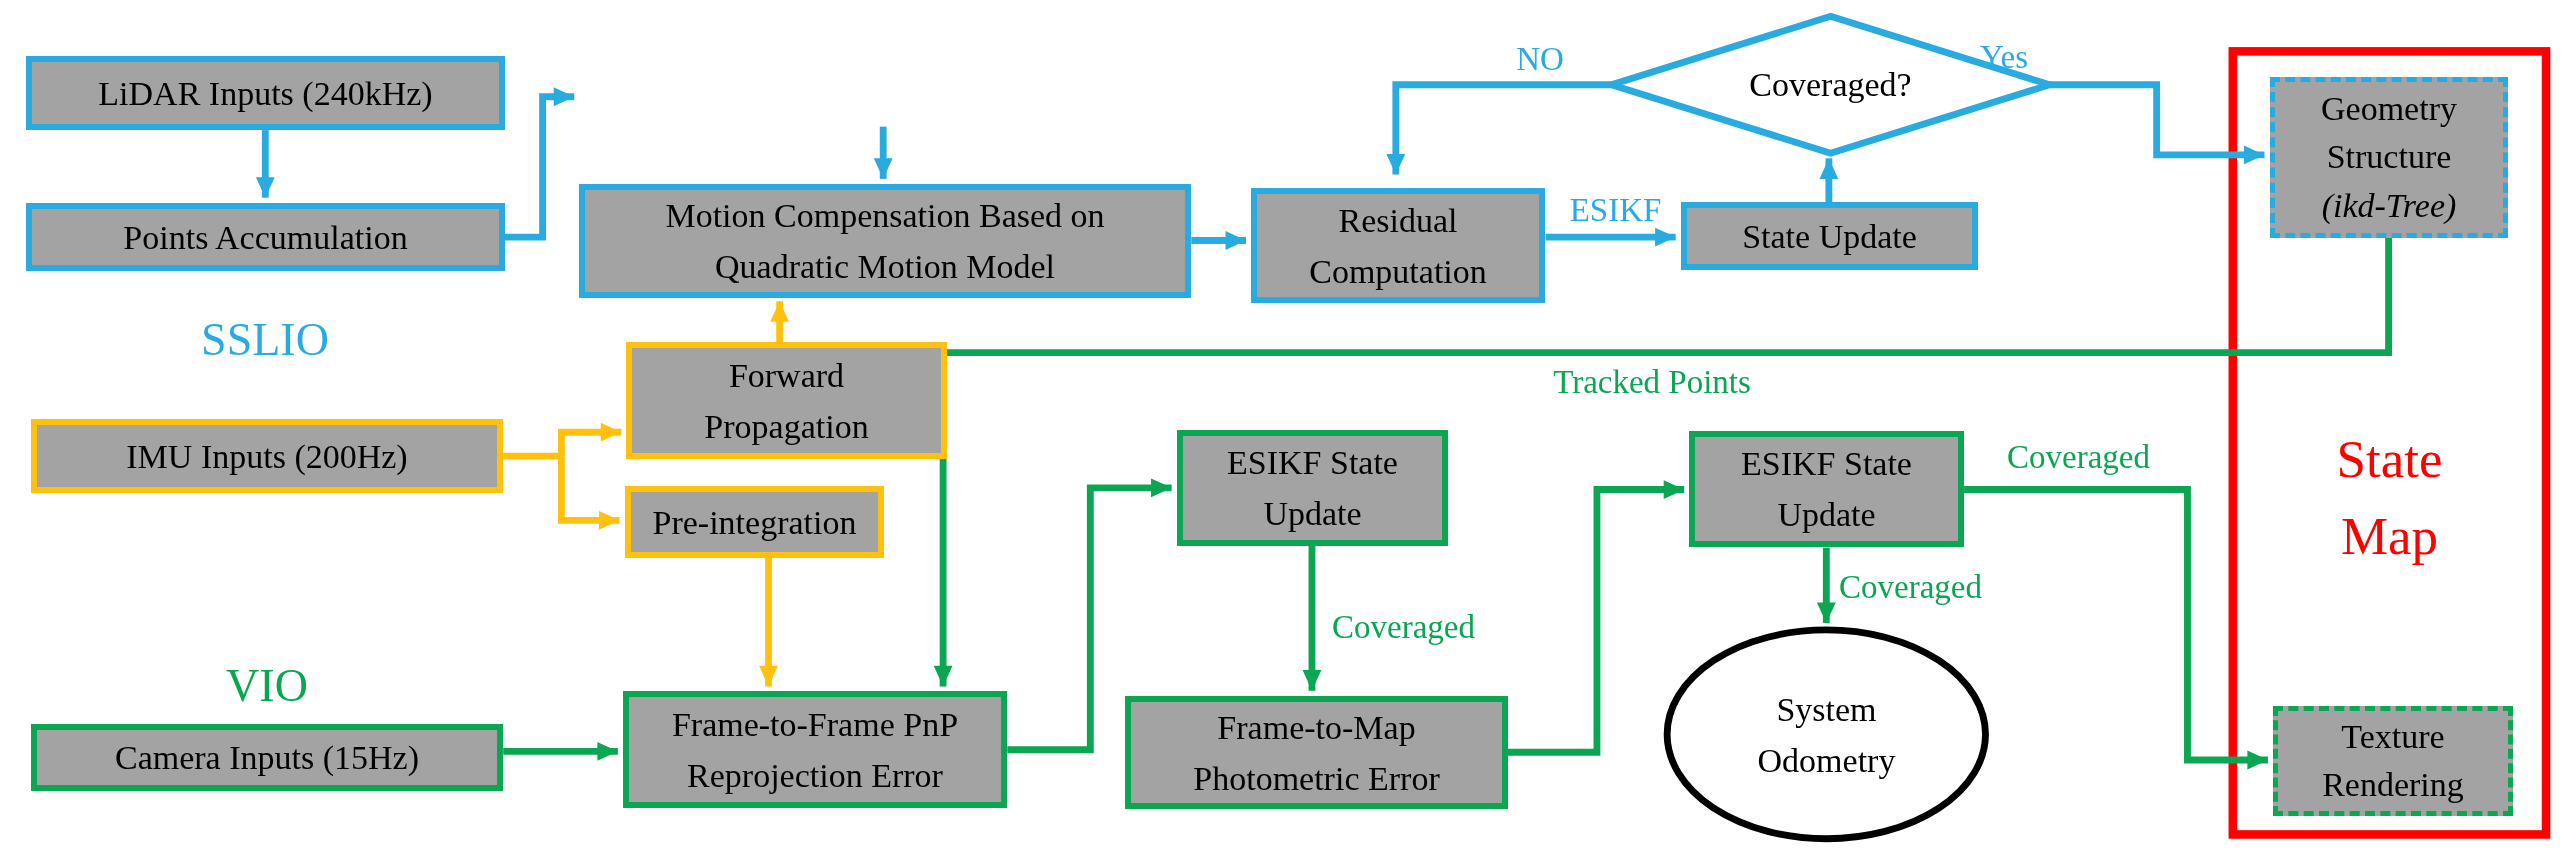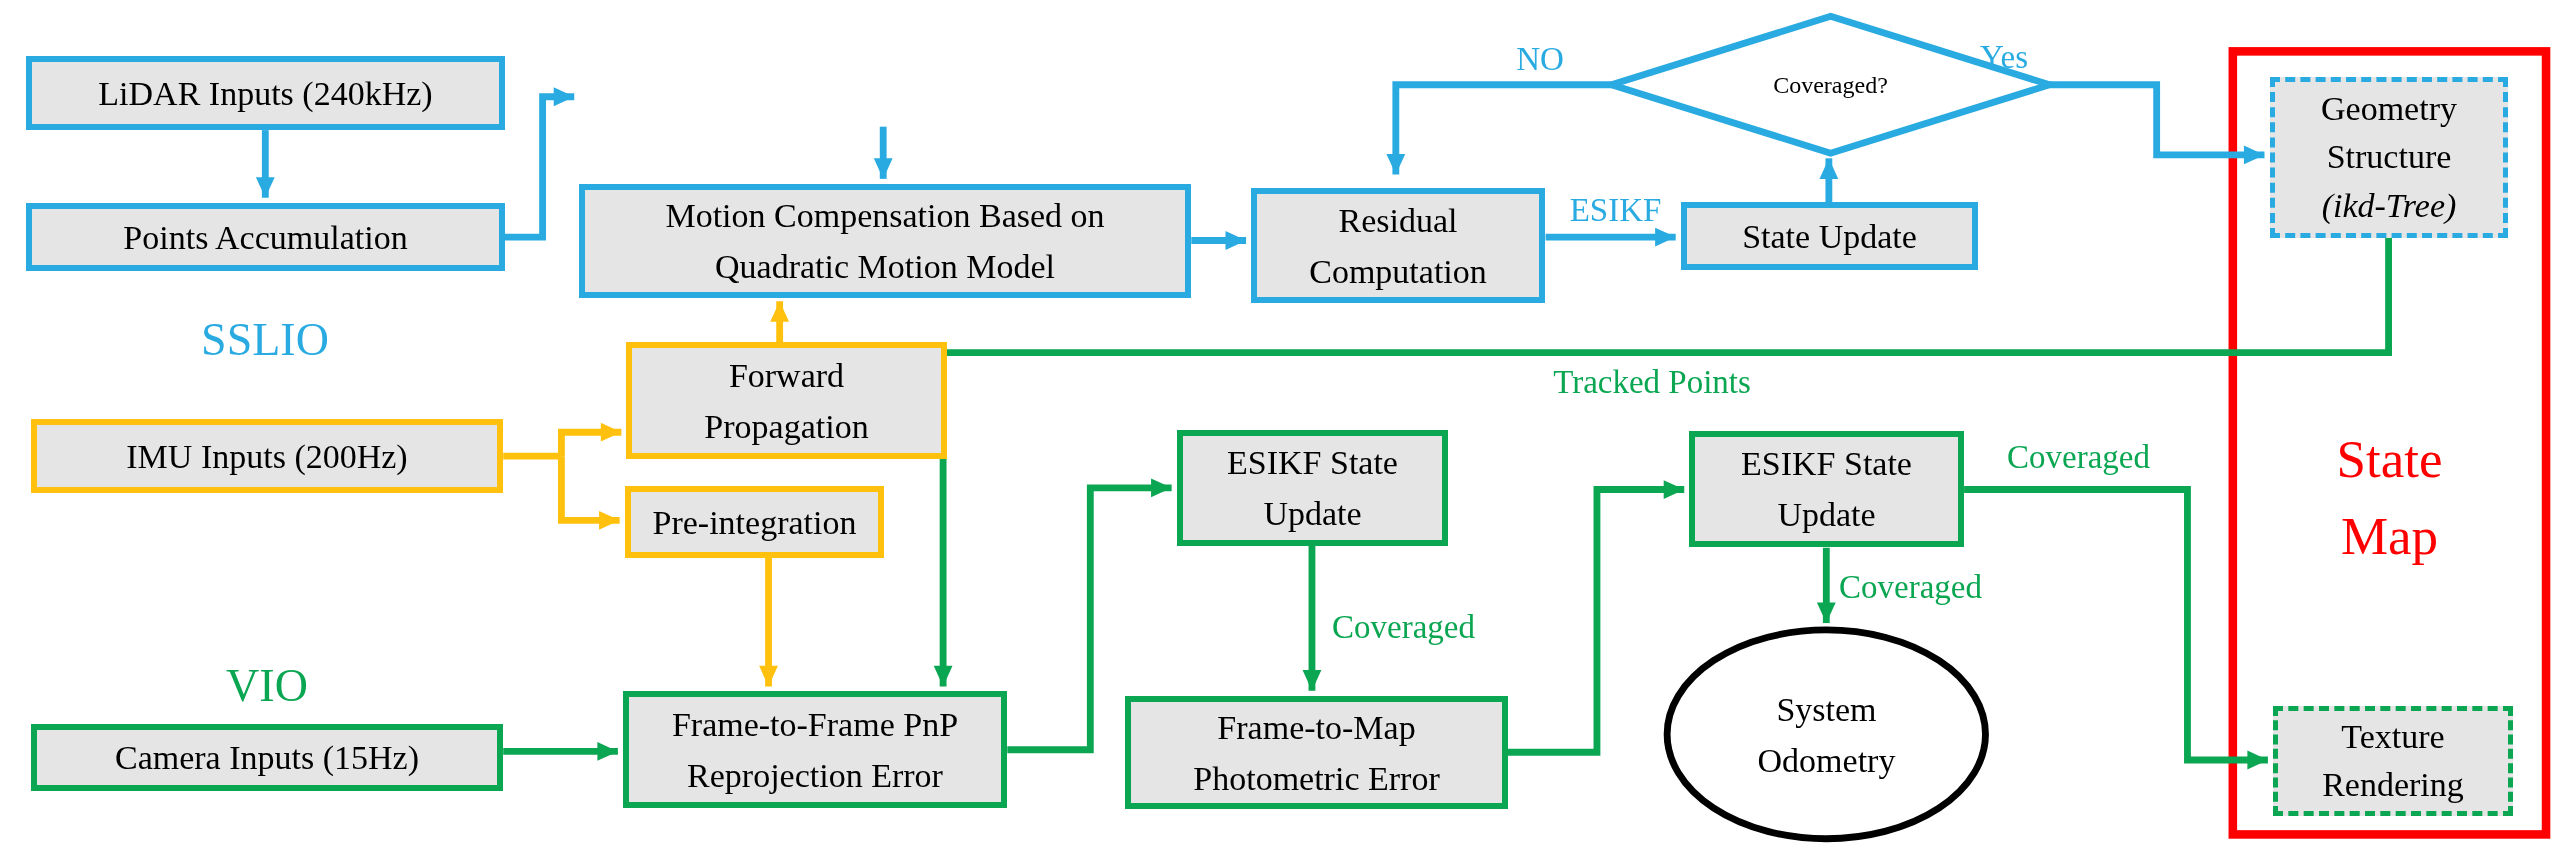--- a/index.html
+++ b/index.html
@@ -9,21 +9,21 @@
     --red:#FF0000;
     --ink:#000000;
   }
   html,body{margin:0;padding:0;background:#ffffff;}
   .canvas{
     position:relative;width:2576px;height:855px;background:#ffffff;overflow:hidden;
     font-family:"Liberation Serif","DejaVu Serif",serif;color:var(--ink);
   }
   .wires{position:absolute;left:0;top:0;z-index:1;}
   .box{
-    position:absolute;z-index:2;box-sizing:border-box;background:#e5e5e5;
+    position:absolute;z-index:2;box-sizing:border-box;background:#a3a3a3;
     display:flex;align-items:center;justify-content:center;text-align:center;
     white-space:pre-line;font-size:34px;line-height:1.5;
   }
   .b-blue{border:6.8px solid var(--blue);}
   .b-yellow{border:6.8px solid var(--yellow);}
   .b-green{border:6.8px solid var(--green);}
   .b-dash-blue{border:5.1px dashed var(--blue);}
   .b-dash-green{border:5.1px dashed var(--green);}
   .tag{
     position:absolute;z-index:3;display:flex;align-items:center;justify-content:center;
@@ -86,21 +86,21 @@
   </svg>
 
   <div class="box b-blue" style="left:26px;top:56px;width:479px;height:74px"><span>LiDAR Inputs (240kHz)</span></div>
   <div class="box b-blue" style="left:26px;top:203px;width:479px;height:68px"><span>Points Accumulation</span></div>
   <div class="box b-blue" style="left:579px;top:184px;width:612px;height:114px"><span>Motion Compensation Based on
 Quadratic Motion Model</span></div>
   <div class="box b-blue" style="left:1251px;top:188px;width:294px;height:115px"><span>Residual
 Computation</span></div>
   <div class="box b-blue" style="left:1681px;top:202px;width:297px;height:68px"><span>State Update</span></div>
 
-  <div class="tag" style="left:1702px;top:62px;width:257px;height:46px;font-size:24px"><span>Coveraged?</span></div>
+  <div class="tag" style="left:1702px;top:62px;width:257px;height:46px;font-size:34px"><span>Coveraged?</span></div>
 
   <div class="tag c-blue section-label" style="left:158px;top:296px;width:214px;height:55px"><span>SSLIO</span></div>
   <div class="tag c-blue" style="left:1493px;top:39px;width:94px;height:41px"><span>NO</span></div>
   <div class="tag c-blue" style="left:1957px;top:37px;width:94px;height:41px"><span>Yes</span></div>
   <div class="tag c-blue" style="left:1549px;top:192px;width:133px;height:38px"><span>ESIKF</span></div>
 
   <div class="box b-yellow" style="left:31px;top:419px;width:472px;height:74px"><span>IMU Inputs (200Hz)</span></div>
   <div class="box b-yellow" style="left:626px;top:342px;width:321px;height:117px"><span>Forward
 Propagation</span></div>
   <div class="box b-yellow" style="left:625px;top:486px;width:259px;height:72px"><span>Pre-integration</span></div>

